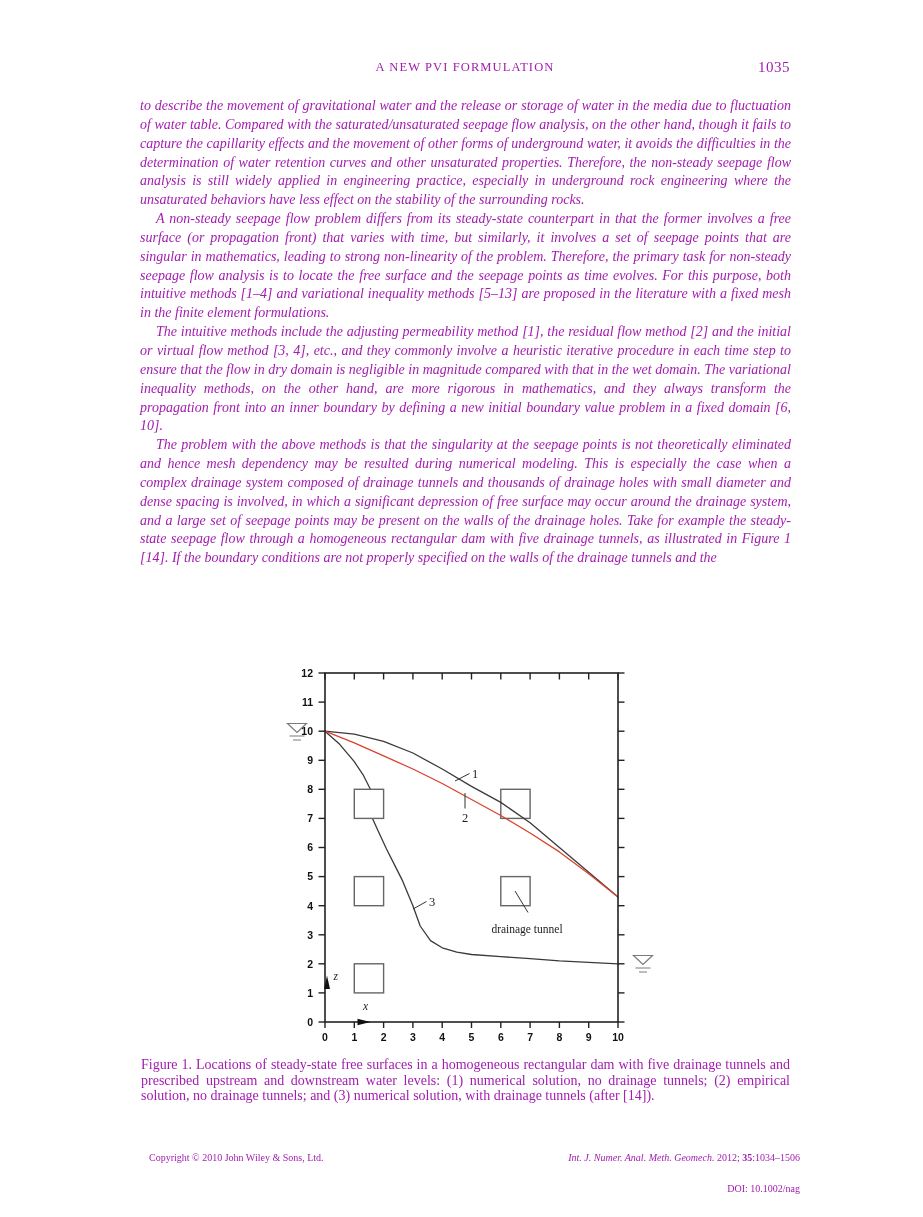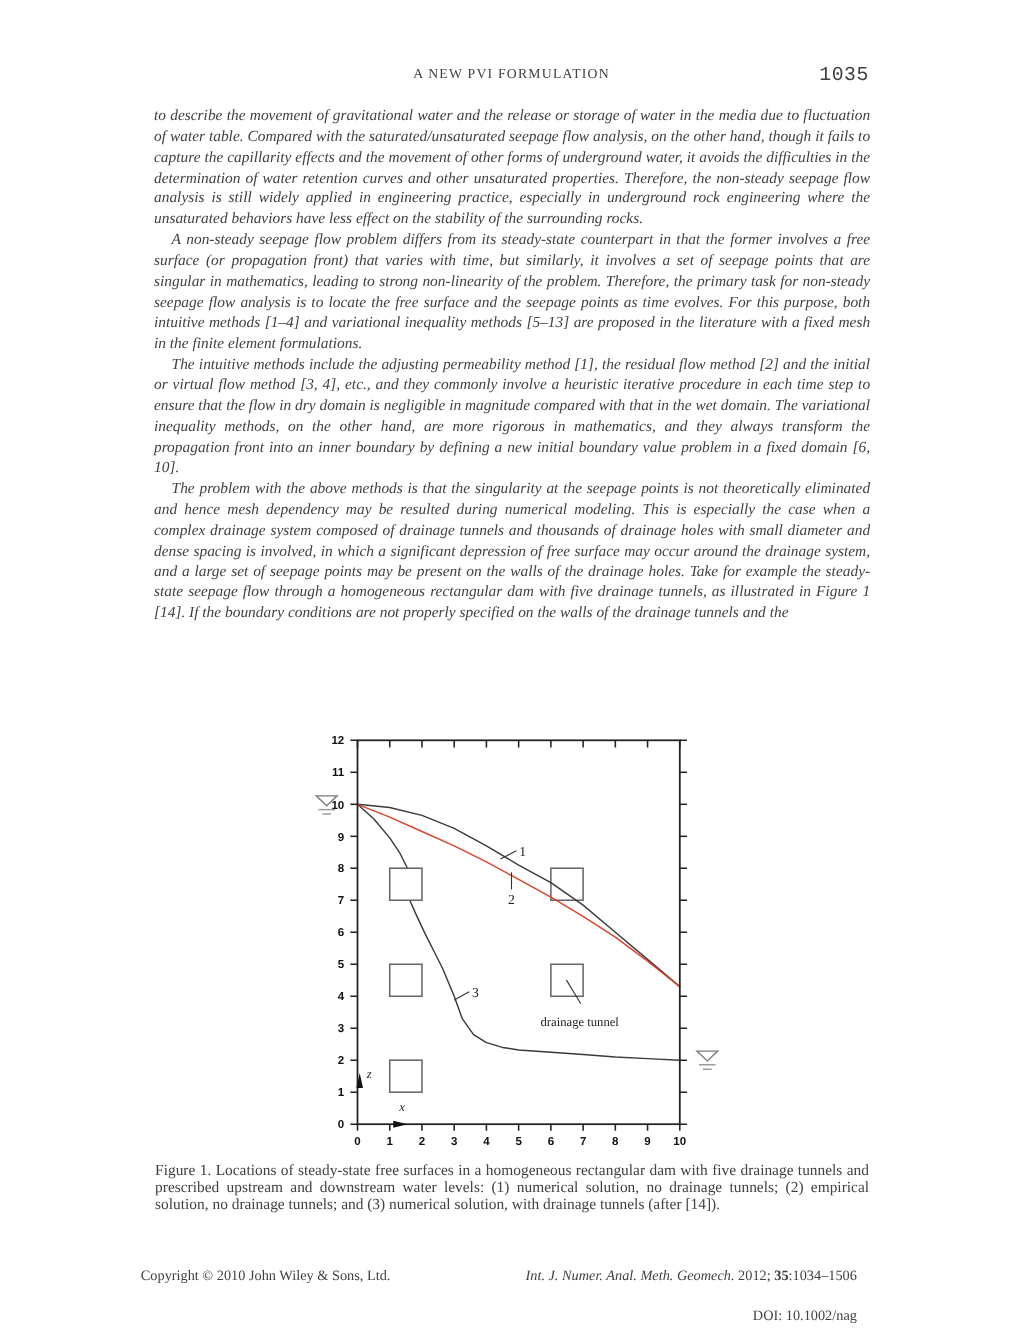--- a/index.html
+++ b/index.html
@@ -1,30 +1,30 @@
 <!DOCTYPE html>
 <html><head>
 <meta charset="utf-8">
 <style>
   html,body{margin:0;padding:0;background:#ffffff;}
   .page{position:relative;width:923px;height:1217px;background:#fff;
-        font-family:"Liberation Serif", serif;color:#404040;overflow:hidden;}
+        font-family:"Liberation Serif", serif;color:#a21caf;overflow:hidden;}
   .running-head{position:absolute;top:60px;left:140px;width:650px;height:20px;
         font-size:12.5px;}
   .rh-title{position:absolute;left:0;right:0;text-align:center;letter-spacing:1.1px;}
-  .rh-page{position:absolute;right:0;top:-1px;font-size:18px;letter-spacing:.5px;font-family:Liberation Mono, monospace;}
+  .rh-page{position:absolute;right:0;top:-1px;font-size:15px;letter-spacing:.5px;}
   .body-text{position:absolute;top:97px;left:140px;width:651px;
         font-size:14px;line-height:18.85px;text-align:justify;}
   .body-text p{margin:0;text-indent:16px;font-style:italic;}
   .body-text p.no-indent{text-indent:0;}
   .figure-wrap{position:absolute;left:270px;top:664px;width:410px;height:392px;}
   .figure-wrap svg{display:block;}
   .fig-caption{position:absolute;left:141px;top:1057px;width:649px;
         font-size:14px;line-height:15.6px;text-align:justify;}
-  .footer{position:absolute;left:128px;top:1152px;width:651px;font-size:13px;}
+  .footer{position:absolute;left:149px;top:1152px;width:651px;font-size:10px;}
   .footer-row1{display:flex;justify-content:space-between;align-items:baseline;}
   .footer-row2{text-align:right;margin-top:20px;}
   .it{font-style:italic;font-family:Liberation Serif, serif;}
   .bd{font-weight:bold;margin-top:20px;}
   svg text{font-family:"Liberation Serif", serif;fill:#1b1b1b;}
   svg .ticklab{font-family:"Liberation Sans", sans-serif;font-weight:bold;font-size:10.5px;fill:#111;}
 </style>
 </head>
 <body>
 

